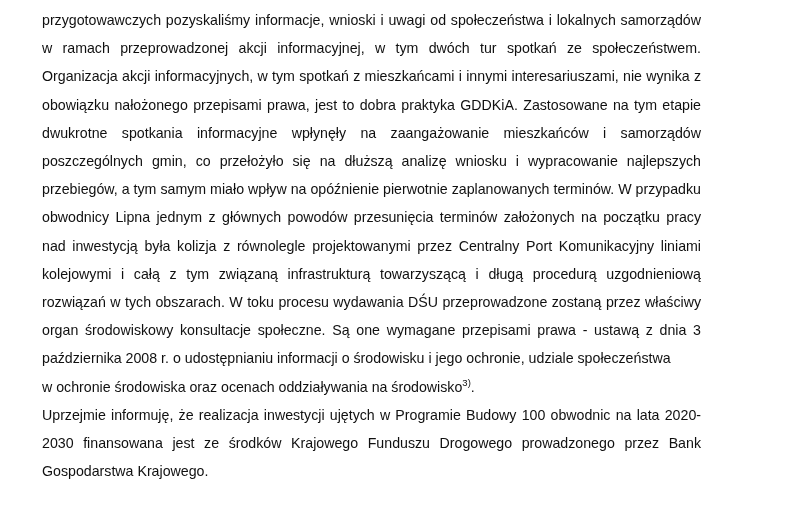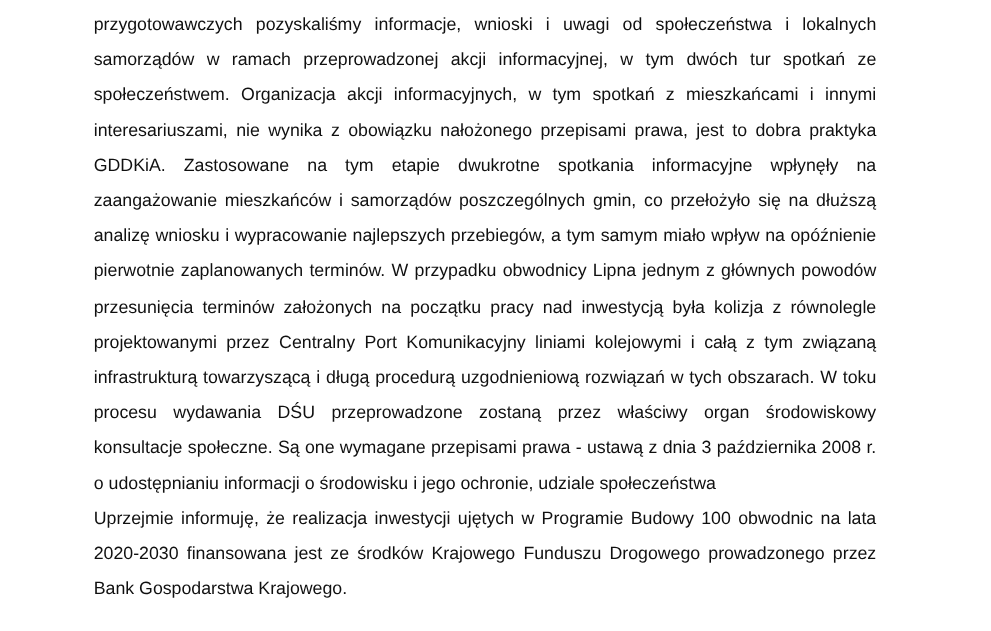--- a/index.html
+++ b/index.html
@@ -13,21 +13,21 @@
     font-family: "Liberation Sans", sans-serif;
     color: #000000;
     overflow: hidden;
   }
   .page {
     position: relative;
     width: 793px;
     height: 374px;
     background: #ffffff;
     box-sizing: border-box;
-    padding: 6px 92px 0 75px;
+    padding: 6px 92px 0 42px;
   }
   .doc-body {
     font-size: 14.2px;
     line-height: 28.2px;
     text-align: justify;
     text-justify: inter-word;
     color: #101010;
   }
   .para {
     margin: 0;
@@ -44,17 +44,18 @@
   }
 </style>
 </head>
 <body>
 
 <div class="page">
   <div class="doc-body">
 
     <p class="para">przygotowawczych pozyskaliśmy informacje, wnioski i uwagi od społeczeństwa i lokalnych samorządów w ramach przeprowadzonej akcji informacyjnej, w tym dwóch tur spotkań ze społeczeństwem. Organizacja akcji informacyjnych, w tym spotkań z mieszkańcami i innymi interesariuszami, nie wynika z obowiązku nałożonego przepisami prawa, jest to dobra praktyka GDDKiA. Zastosowane na tym etapie dwukrotne spotkania informacyjne wpłynęły na zaangażowanie mieszkańców i samorządów poszczególnych gmin, co przełożyło się na dłuższą analizę wniosku i wypracowanie najlepszych przebiegów, a tym samym miało wpływ na opóźnienie pierwotnie zaplanowanych terminów. W przypadku obwodnicy Lipna jednym z głównych powodów przesunięcia terminów założonych na początku pracy nad inwestycją była kolizja z równolegle projektowanymi przez Centralny Port Komunikacyjny liniami kolejowymi i całą z tym związaną infrastrukturą towarzyszącą i długą procedurą uzgodnieniową rozwiązań w tych obszarach. W toku procesu wydawania DŚU przeprowadzone zostaną przez właściwy organ środowiskowy konsultacje społeczne. Są one wymagane przepisami prawa - ustawą z dnia 3 października 2008 r. o udostępnianiu informacji o środowisku i jego ochronie, udziale społeczeństwa</p>
 
+    <p class="para last-left"><span>w ochronie środowiska oraz ocenach oddziaływania na środowisko</span><sup>3)</sup><span>.</span></p>
 
     <p class="para">Uprzejmie informuję, że realizacja inwestycji ujętych w Programie Budowy 100 obwodnic na lata 2020-2030 finansowana jest ze środków Krajowego Funduszu Drogowego prowadzonego przez Bank Gospodarstwa Krajowego.</p>
 
   </div>
 </div>
 
 </body></html>

